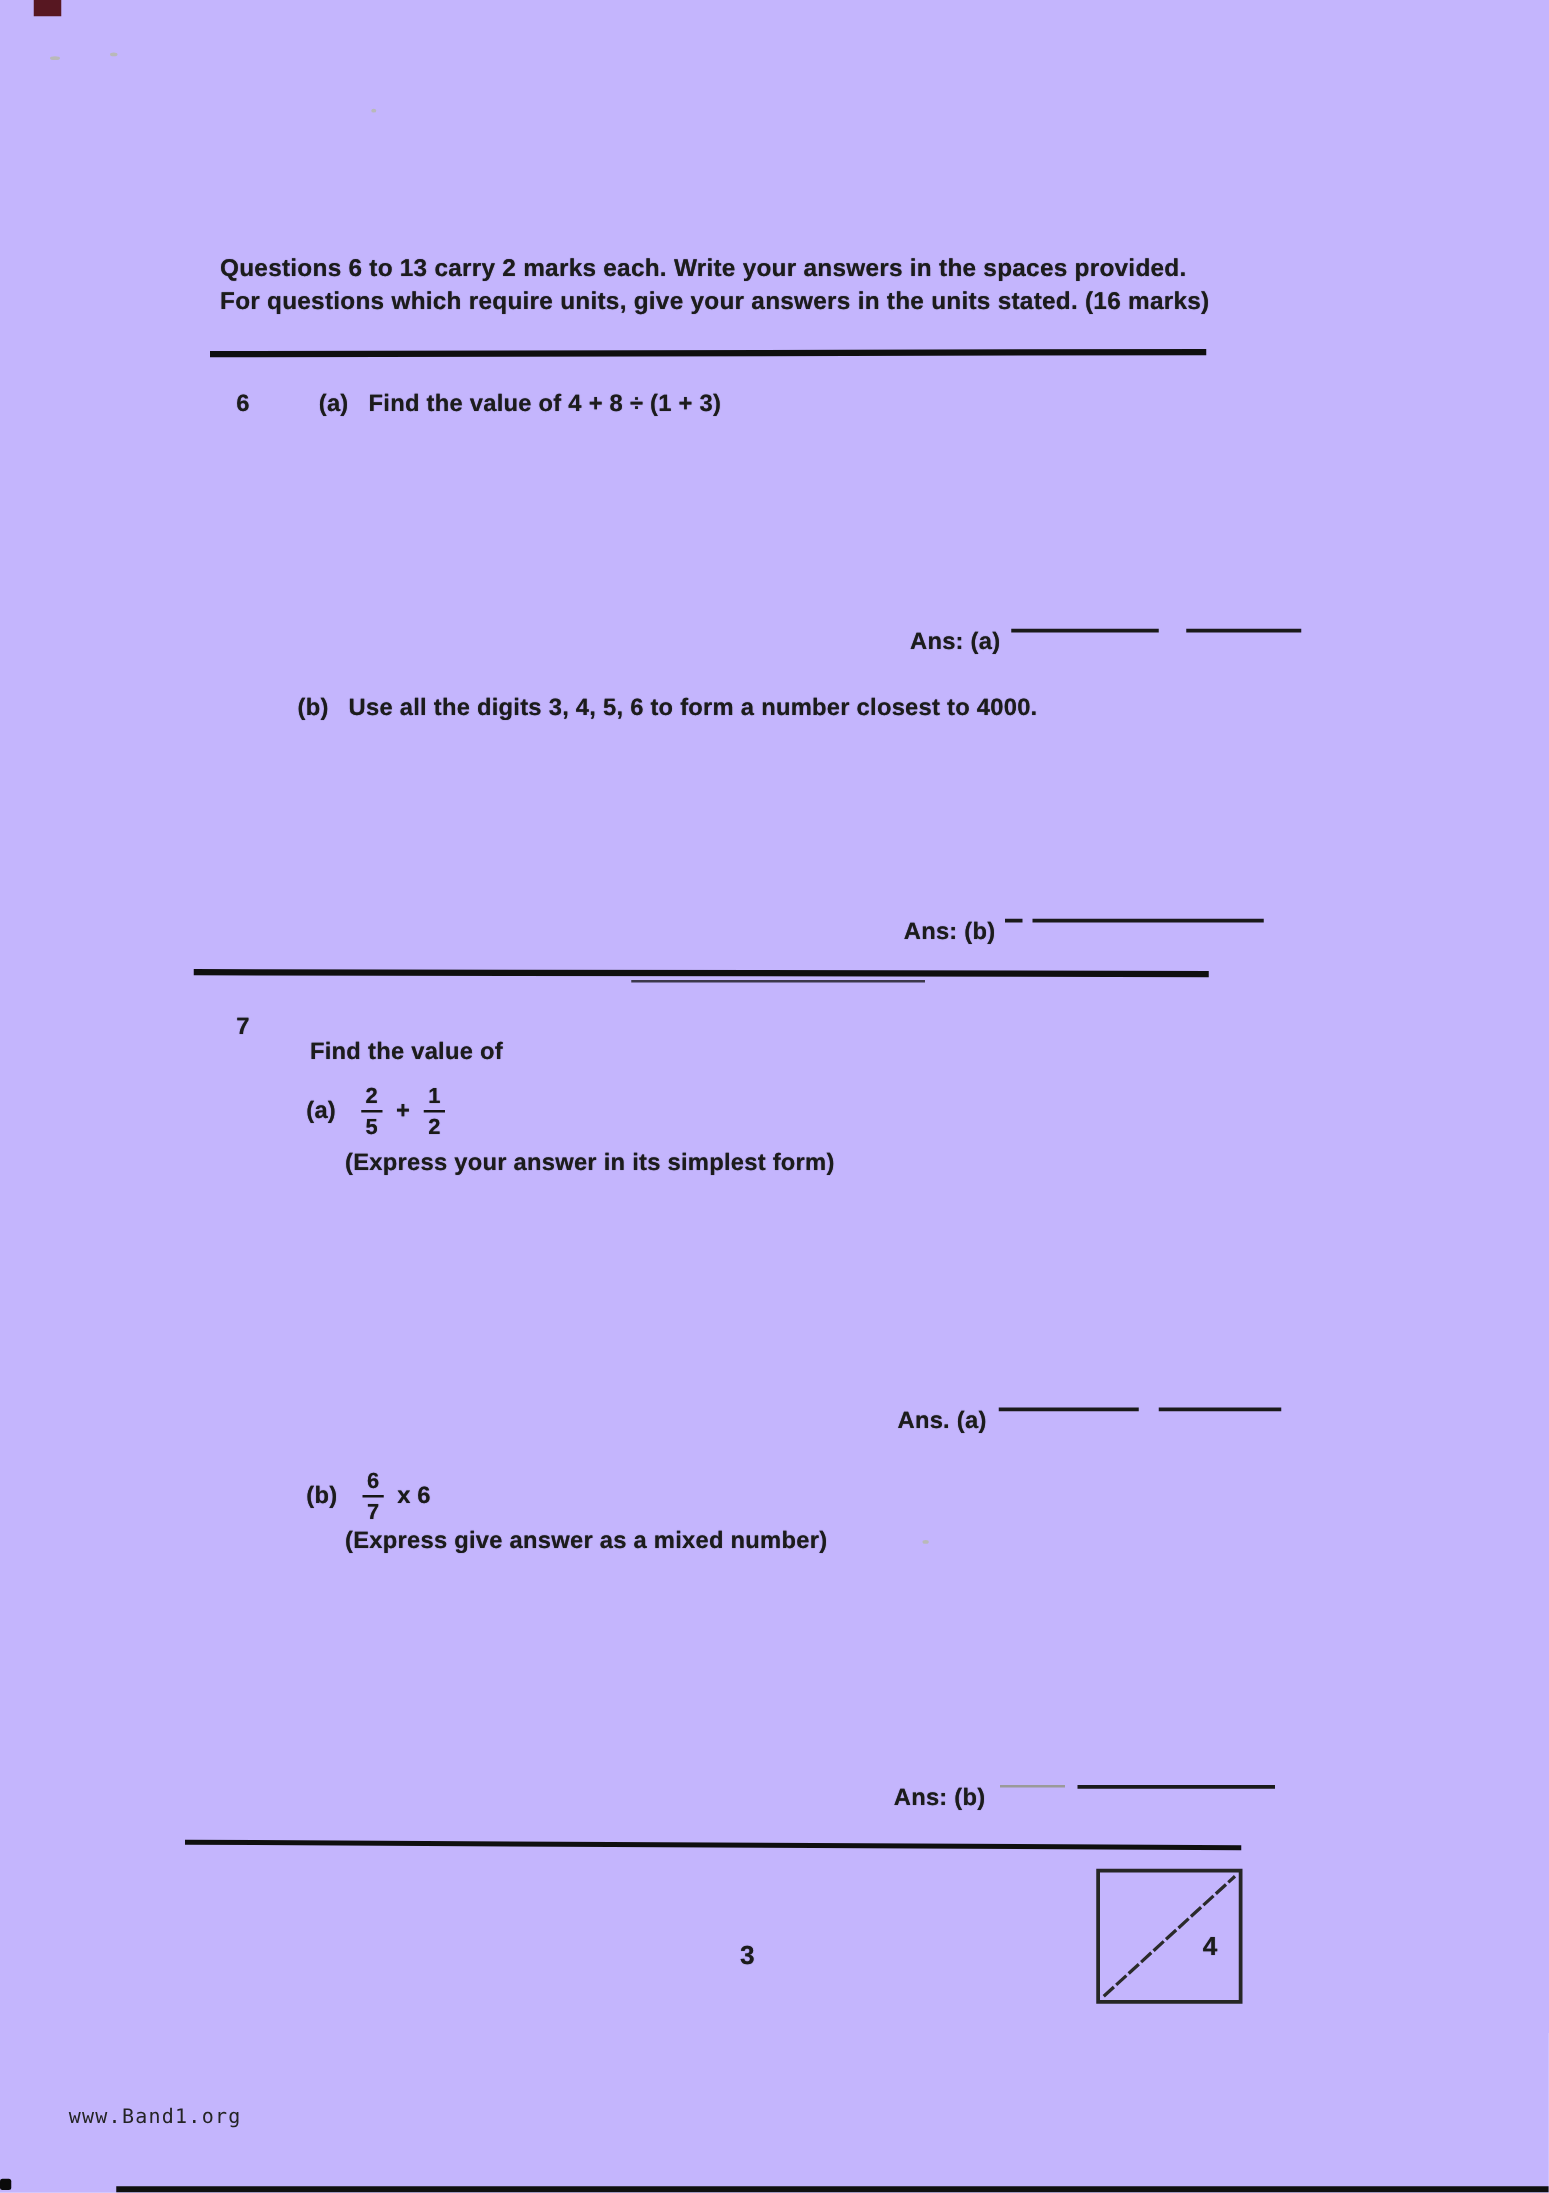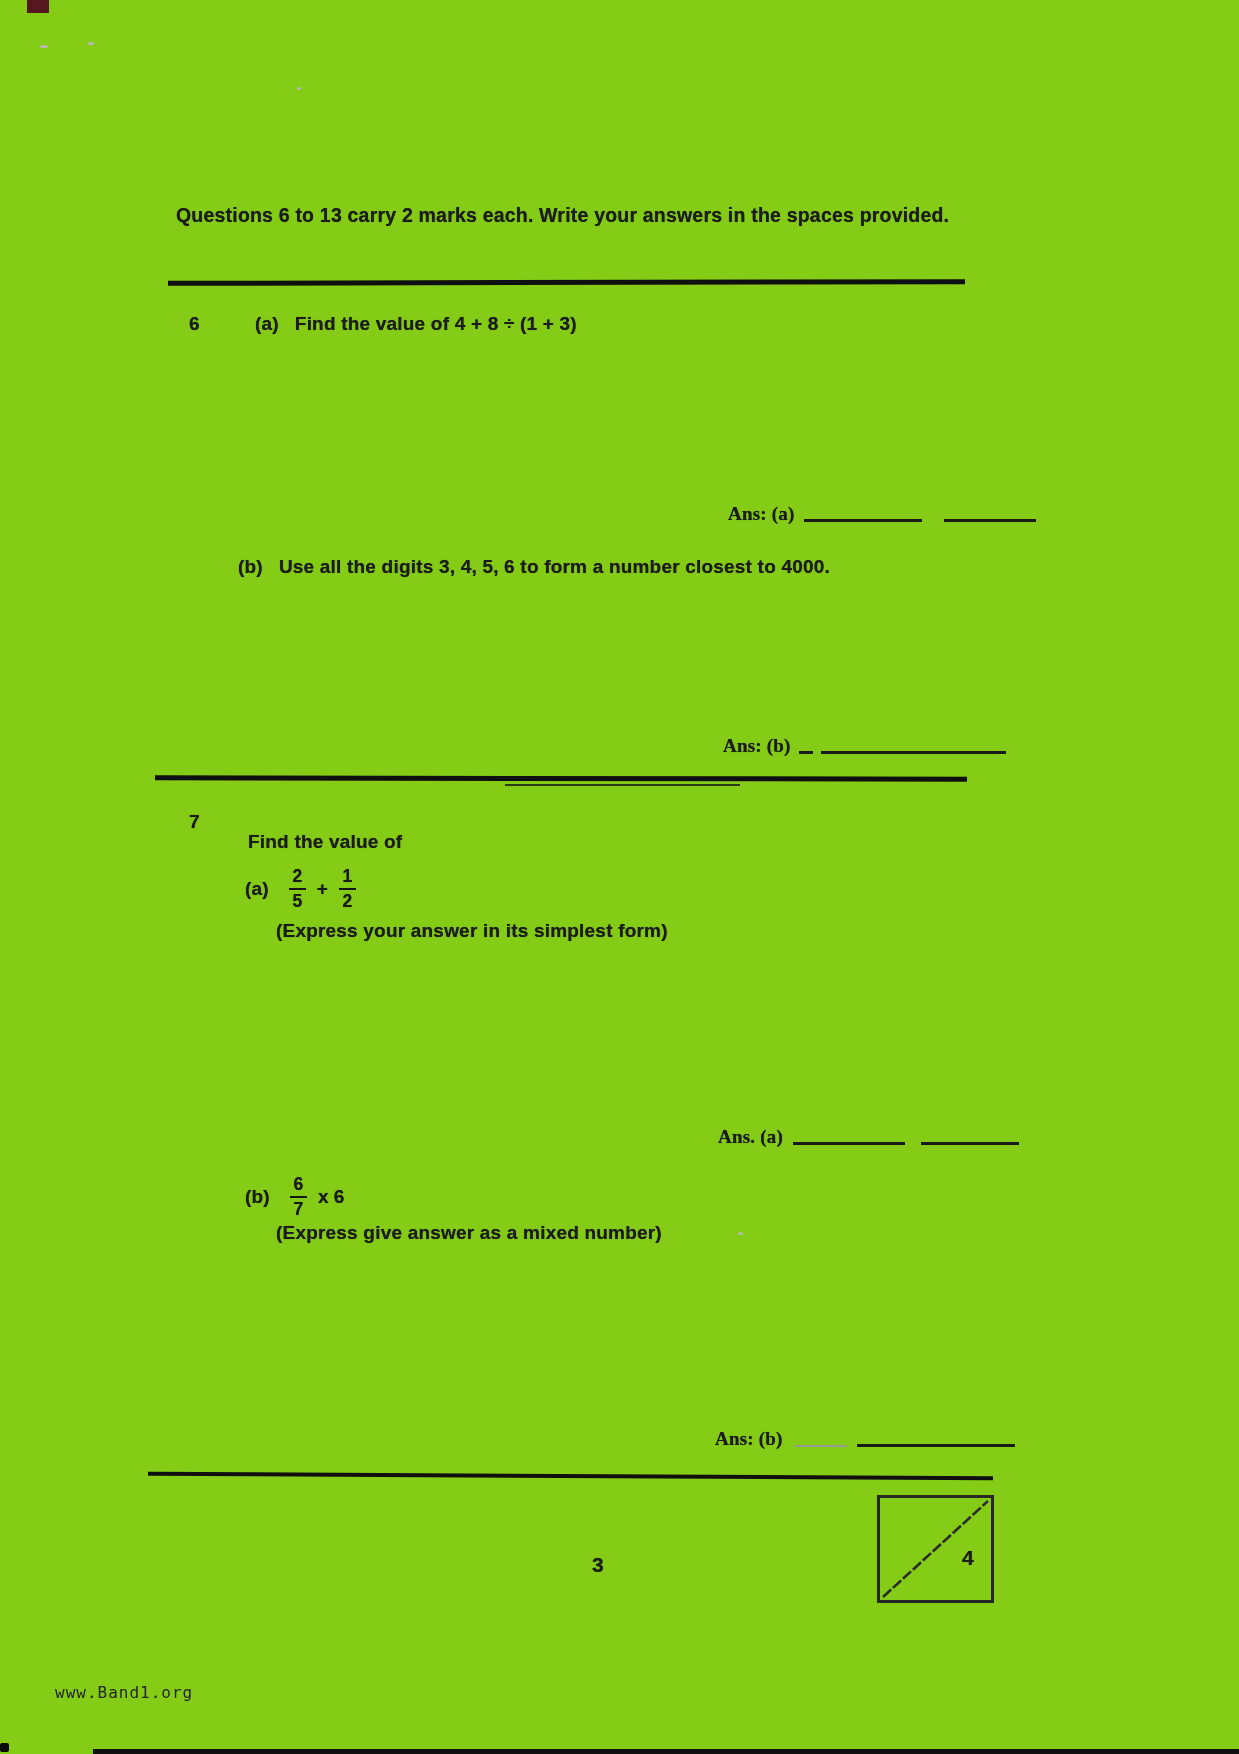--- a/index.html
+++ b/index.html
@@ -1,32 +1,32 @@
 <!DOCTYPE html>
 <html><head>
 <meta charset="utf-8">
 <style>
   * { margin:0; padding:0; box-sizing:border-box; }
   body { width:1239px; height:1754px; font-family:"Liberation Sans", sans-serif; }
   .page {
     position:relative; width:1239px; height:1754px;
-    background:#84cc16; overflow:hidden;
+    background:#c4b5fd; overflow:hidden;
     color:#1a1a1a;
   }
   .abs { position:absolute; }
   .txt {
     font-size:19px; font-weight:600; color:#1c1c1c; letter-spacing:.2px;
     text-shadow:0 0 .7px rgba(20,20,20,.75);
     white-space:nowrap;
   }
   .header-text { font-size:19.5px; line-height:26px; white-space:nowrap; }
   .rule { background:#0f0f0f; }
   .row { display:flex; align-items:baseline; }
   .part-label { margin-right:16px; }
-  .ans-row { display:flex; align-items:flex-end;font-family:Liberation Serif, serif; }
+  .ans-row { display:flex; align-items:flex-start; }
   .ansline { display:inline-block; height:2.6px; background:#1a1a1a; margin:0 0 3px 0; }
   .ansline.faint { background:#9a9a9a; height:2px; }
   .gap { display:inline-block; }
   .frac { display:inline-flex; flex-direction:column; align-items:center; line-height:1; vertical-align:middle; }
   .frac .fnum, .frac .fden { font-size:17.5px; font-weight:600; text-shadow:0 0 .7px rgba(20,20,20,.75); }
   .frac .fbar { width:17px; height:2.6px; background:#161616; margin:2.5px 0; }
   .frac-row { display:flex; align-items:center; }
   .op { font-size:19px; font-weight:600; margin:0 11px; text-shadow:0 0 .7px rgba(20,20,20,.75); }
   .score-box {
     border:3px solid #262626;
@@ -40,20 +40,21 @@
 
 <div class="page">
 
   <div class="abs" style="left:27px; top:0; width:22px; height:13px; background:#571721;"></div>
   <div class="abs speck" style="left:40px; top:45px; width:8px; height:3px;"></div>
   <div class="abs speck" style="left:88px; top:42px; width:6px; height:3px;"></div>
   <div class="abs speck" style="left:297px; top:87px; width:4px; height:3px;"></div>
 
   <div class="abs header-text txt" style="left:176px; top:202px;">
     <div>Questions 6 to 13 carry 2 marks each. Write your answers in the spaces provided.</div>
+    <div>For questions which require units, give your answers in the units stated. (16 marks)</div>
   </div>
 
   <div class="abs rule" style="left:168px; top:280px; width:797px; height:4.5px; transform:rotate(-0.12deg);"></div>
 
   <div class="abs txt" style="left:189px; top:313px;">6</div>
 
   <div class="abs row" style="left:255px; top:313px;">
     <span class="txt part-label">(a)</span>
     <span class="txt">Find the value of 4 + 8 ÷ (1 + 3)</span>
   </div>

